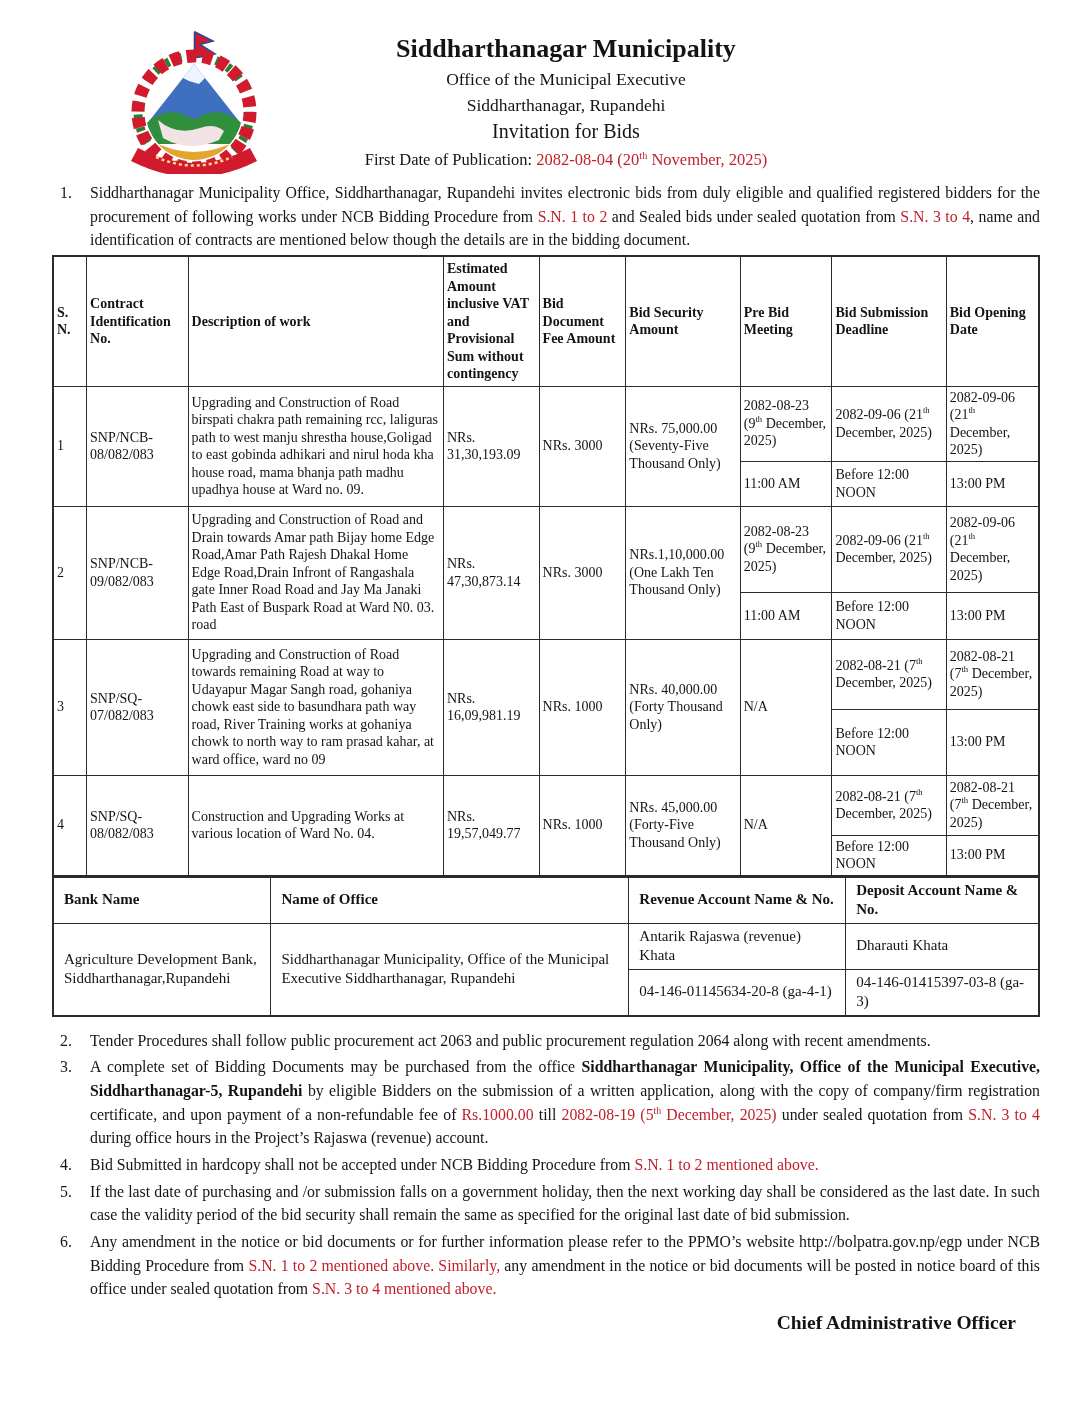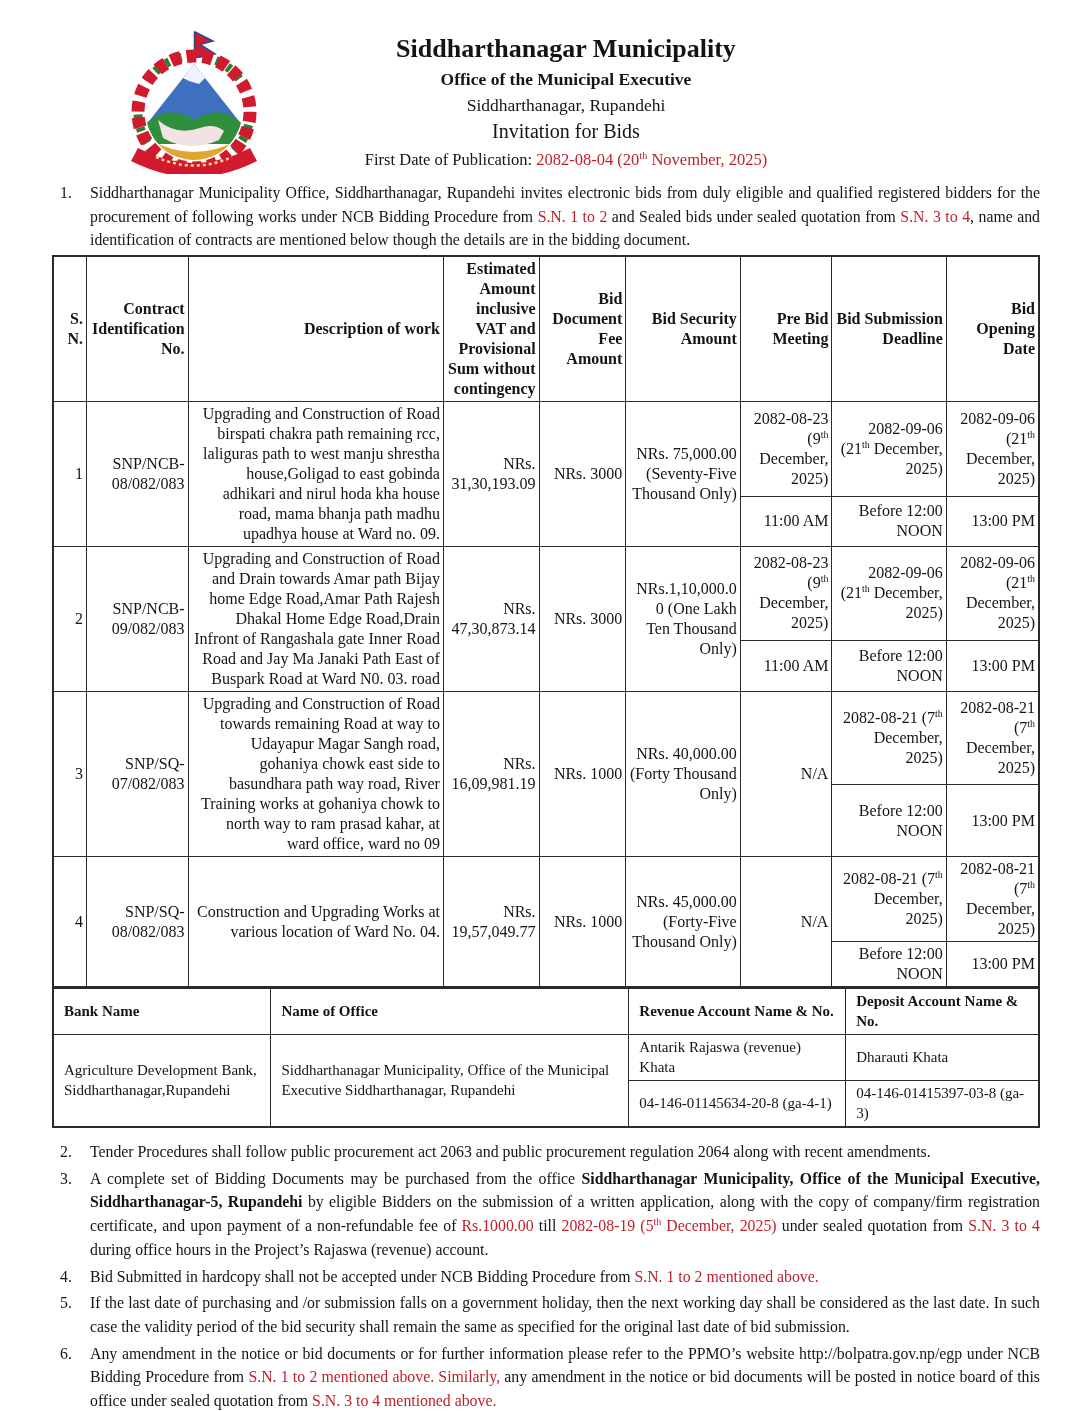--- a/index.html
+++ b/index.html
@@ -8,35 +8,35 @@
     padding:34px 40px 0 52px;position:relative;background:#fff;
     font-family:"Liberation Serif", serif;color:#141414;
   }
   .red{color:#c01f2a;}
   .b{font-weight:bold;}
   sup{font-size:0.62em;line-height:0;}
   
   .emblem{position:absolute;left:124px;top:26px;width:140px;height:148px;}
   .hdr{text-align:center;margin-left:40px;}
   .h-muni{font-size:26px;font-weight:bold;line-height:30px;}
-  .h-office{font-size:17.5px;line-height:26px;margin-top:2px;font-weight:bold;}
+  .h-office{font-size:17.5px;line-height:26px;margin-top:2px;}
   .h-loc{font-size:17.5px;line-height:26px;}
   .h-title{font-size:20px;font-weight:normal;line-height:26px;}
   .h-pub{font-size:16.5px;line-height:24px;margin-top:4px;}
   
   .paras{margin-top:9px;}
   .para{display:flex;font-size:15.8px;line-height:1.5;margin-bottom:3px;}
   .para .num{flex:none;width:38px;padding-left:8px;box-sizing:border-box;}
   .para .ptxt{flex:1;text-align:justify;}
   
   table{border-collapse:collapse;width:100%;table-layout:fixed;}
   .bids, .bank{border:2px solid #2b2b2b;}
   .bids td{
-    border:1px solid #2b2b2b;text-align:right;vertical-align:middle;
-    font-size:16px;line-height:1.25;padding:2px 3px;word-wrap:break-word;
+    border:1px solid #2b2b2b;text-align:left;vertical-align:middle;
+    font-size:14px;line-height:1.25;padding:2px 3px;word-wrap:break-word;
   }
   .bids tr.hd td{font-weight:bold;}
   tr.hd{height:130px;}
   tr.r1a{height:73px;} tr.r1b{height:45px;}
   tr.r2a{height:86px;} tr.r2b{height:47px;}
   tr.r3a{height:70px;} tr.r3b{height:66px;}
   tr.r4a{height:60px;} tr.r4b{height:38px;}
   .bank{margin-top:-1px;}
   .bank td{
     border:1px solid #2b2b2b;text-align:left;vertical-align:middle;
@@ -229,14 +229,15 @@
     <div class="para">
       <span class="num">5.</span>
       <span class="ptxt"><span>If the last date of purchasing and /or submission falls on a government holiday, then the next working day shall be considered as the last date. In such case the validity period of the bid security shall remain the same as specified for the original last date of bid submission.</span></span>
     </div>
     <div class="para">
       <span class="num">6.</span>
       <span class="ptxt"><span>Any amendment in the notice or bid documents or for further information please refer to the PPMO’s website http://bolpatra.gov.np/egp under NCB Bidding Procedure from </span><span class="red">S.N. 1 to 2 mentioned above. Similarly,</span><span> any amendment in the notice or bid documents will be posted in notice board of this office under sealed quotation from </span><span class="red">S.N. 3 to 4 mentioned above.</span></span>
     </div>
   </div>
 
+  <div class="footer">Chief Administrative Officer</div>
 
 </div>
 
 </body></html>

